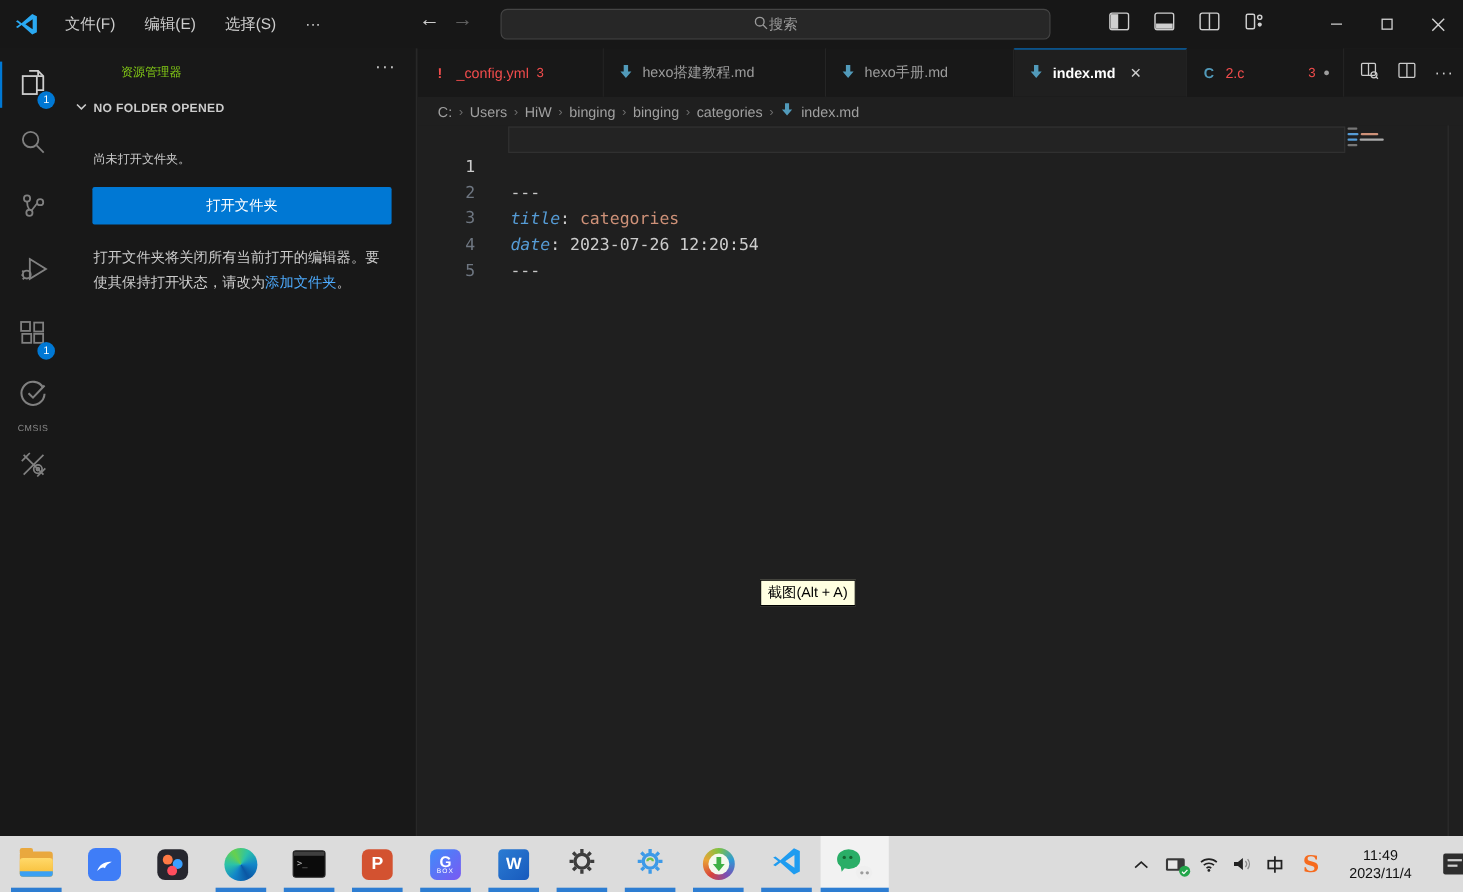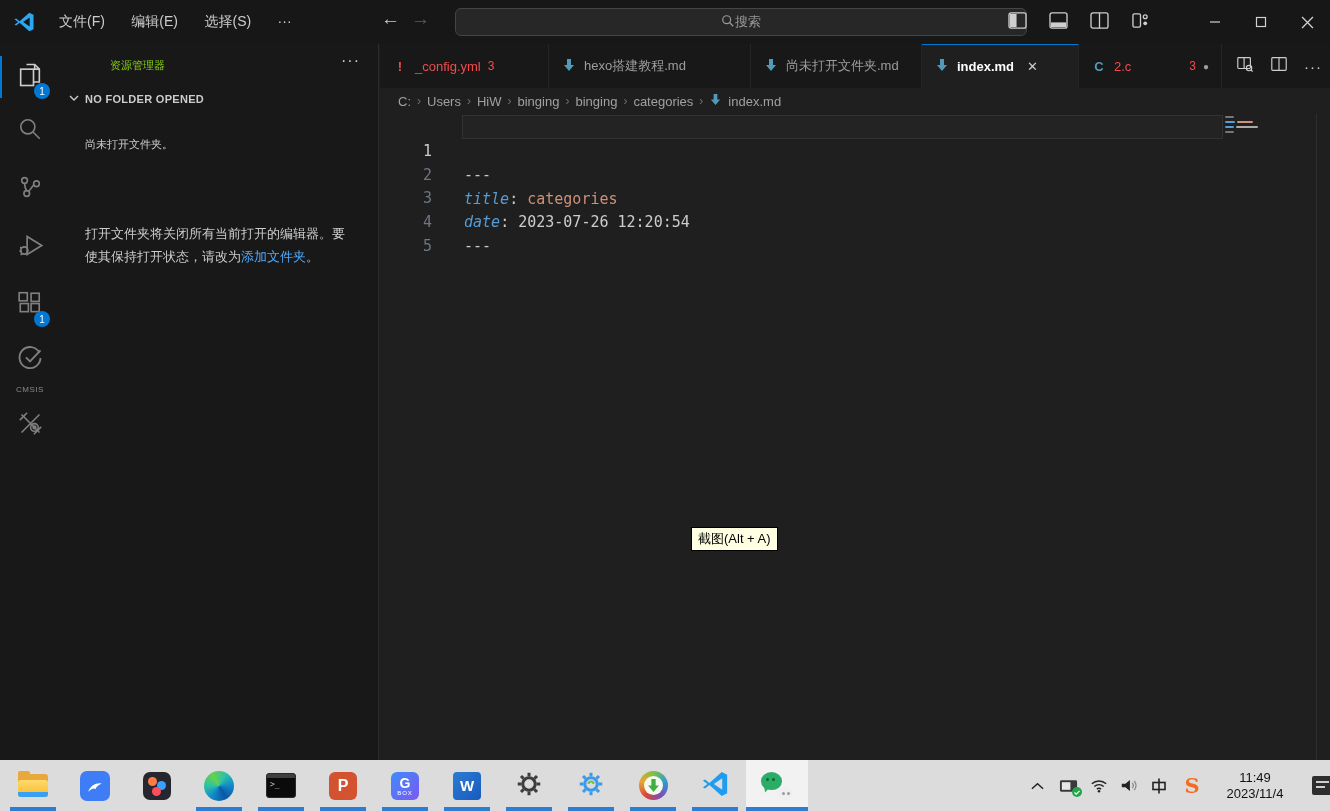--- a/index.html
+++ b/index.html
@@ -7,21 +7,21 @@
     font-family:"Liberation Sans", sans-serif; }
   .abs { position:absolute; }
   #window { position:relative; width:1330px; height:811px; background:#1f1f1f; }
 
   
   #titlebar { position:absolute; left:0; top:0; width:1330px; height:44px; background:#171717; }
   .menu-item { display:inline-block; color:#cccccc; font-size:14px; padding:4px 11px; border-radius:5px; cursor:default; }
   #menus { position:absolute; left:48px; top:9px; }
   .navarrow { position:absolute; top:8px; font-size:19px; color:#cccccc; }
   .navarrow.dim { color:#5f5f5f; }
-  #searchbox { position:absolute; left:455px; top:8px; width:572px; height:28px; background:#272727;
+  #searchbox { position:absolute; left:455px; top:8px; width:500px; height:28px; background:#272727;
     border:1px solid #454545; border-radius:6px; color:#9b9b9b; font-size:13px;
     display:flex; align-items:center; justify-content:center; gap:0; }
   .tb-icons { position:absolute; top:0; height:44px; display:flex; align-items:center; }
   #layout-icons { right:180px; gap:22px; }
   .wbtn { width:46px; height:44px; display:flex; align-items:center; justify-content:center; color:#d0d0d0; }
   #win-controls { right:0; }
 
   
   #activitybar { position:absolute; left:0; top:44px; width:60px; height:716px; background:#181818; }
   .act-item { position:relative; width:60px; height:58px; display:flex; align-items:center; justify-content:center; }
@@ -273,20 +273,21 @@
     <span id="sidebar-more">···</span>
     <div id="section-hdr">
       <span>
         <svg width="12" height="12" viewBox="0 0 12 12">
             <path d="M2 4l4 4 4-4" fill="none" stroke="#cccccc" stroke-width="1.4"></path>
           </svg>
       </span>
       <span class="lbl">NO FOLDER OPENED</span>
     </div>
     <div id="empty-text">尚未打开文件夹。</div>
+    <button id="open-folder-btn">打开文件夹</button>
     <div id="folder-hint"><span>打开文件夹将关闭所有当前打开的编辑器。要使其保持打开状态，请改为</span><a href="#">添加文件夹</a><span>。</span></div>
   </div>
 
   <div id="editor">
     <div id="tabbar">
       <div class="tab" style="width:169px">
         <span class="ficon err" style="font-weight:bold">!</span>
         <span class="err">_config.yml</span>
         <span class="badge-num">3</span>
       </div>
@@ -297,21 +298,21 @@
             </svg>
         </span>
         <span>hexo搭建教程.md</span>
       </div>
       <div class="tab" style="width:171px">
         <span class="ficon md-arrow">
           <svg width="14" height="14" viewBox="0 0 14 14">
               <path fill="#519aba" d="M5 1h4v6h3L7 13 2 7h3z"></path>
             </svg>
         </span>
-        <span>尚未打开文件夹.md</span>
+        <span>hexo手册.md</span>
       </div>
       <div class="tab active" style="width:157px">
         <span class="ficon md-arrow">
           <svg width="14" height="14" viewBox="0 0 14 14">
               <path fill="#519aba" d="M5 1h4v6h3L7 13 2 7h3z"></path>
             </svg>
         </span>
         <span style="font-weight:bold">index.md</span>
         <span class="close">✕</span>
       </div>

